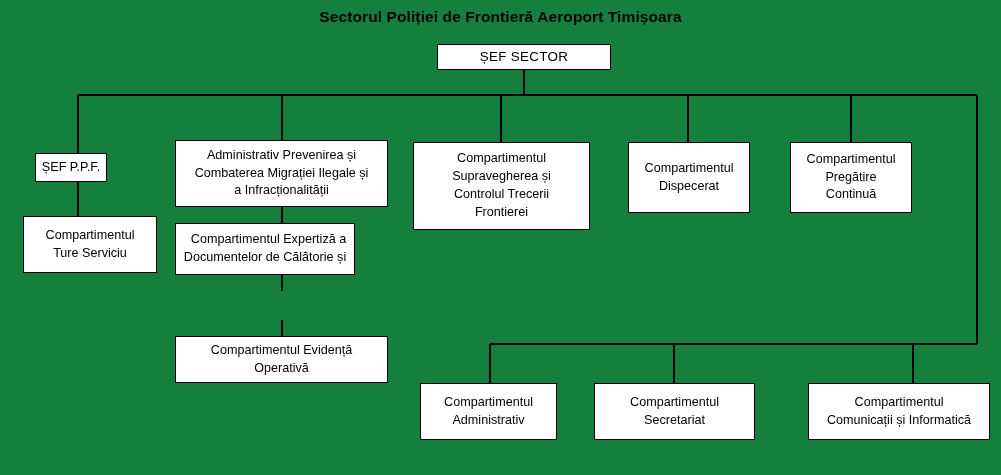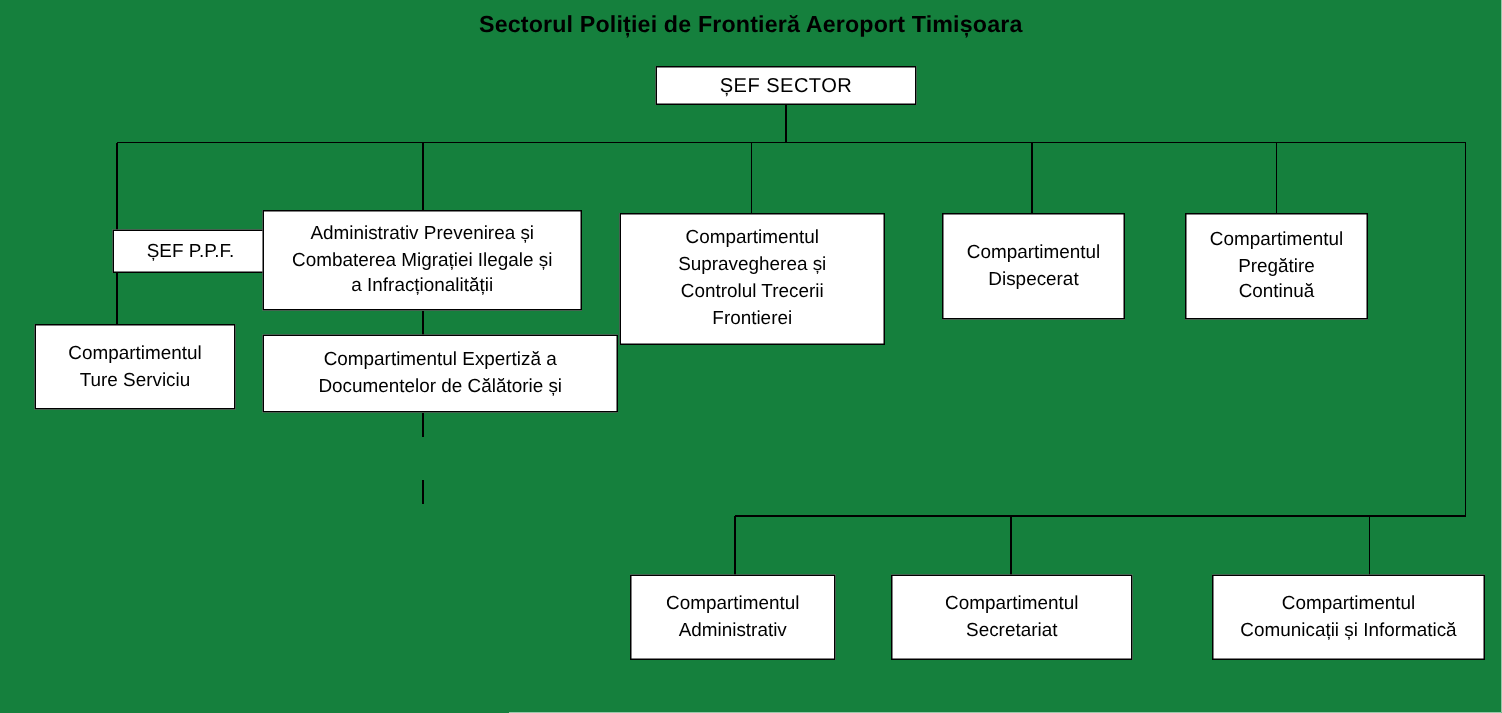--- a/index.html
+++ b/index.html
@@ -84,33 +84,35 @@
 
       <line x1="490" y1="344" x2="913" y2="344"></line>
       <line x1="490" y1="344" x2="490" y2="383"></line>
       <line x1="674" y1="344" x2="674" y2="383"></line>
       <line x1="913" y1="344" x2="913" y2="383"></line>
     </g>
   </svg>
 
   <div class="node root-node" style="left:437px; top:44px; width:174px; height:26px;">ȘEF SECTOR</div>
 
-  <div class="node" style="left:35px; top:153px; width:104px; height:29px;margin-left:40px;">ȘEF P.P.F.</div>
+  <div class="node" style="left:35px; top:153px; width:72px; height:29px;">ȘEF P.P.F.</div>
 
   <div class="node" style="left:23px; top:216px; width:134px; height:57px;">Compartimentul
 Ture Serviciu</div>
 
   <div class="node" style="left:175px; top:140px; width:213px; height:67px;">Administrativ Prevenirea și
 Combaterea Migrației Ilegale și
 a Infracționalității</div>
 
-  <div class="node" style="left:175px; top:223px; width:237px; height:52px;">Compartimentul Expertiză a
+  <div class="node" style="left:175px; top:223px; width:180px; height:52px;text-align:right;">Compartimentul Expertiză a
 Documentelor de Călătorie și</div>
 
 
+  <div class="node" style="left:175px; top:336px; width:213px; height:47px;">Compartimentul Evidență
+Operativă</div>
 
   <div class="node" style="left:413px; top:142px; width:177px; height:88px;">Compartimentul
 Supravegherea și
 Controlul Trecerii
 Frontierei</div>
 
   <div class="node" style="left:628px; top:142px; width:122px; height:71px;">Compartimentul
 Dispecerat</div>
 
   <div class="node" style="left:790px; top:142px; width:122px; height:71px;">Compartimentul

